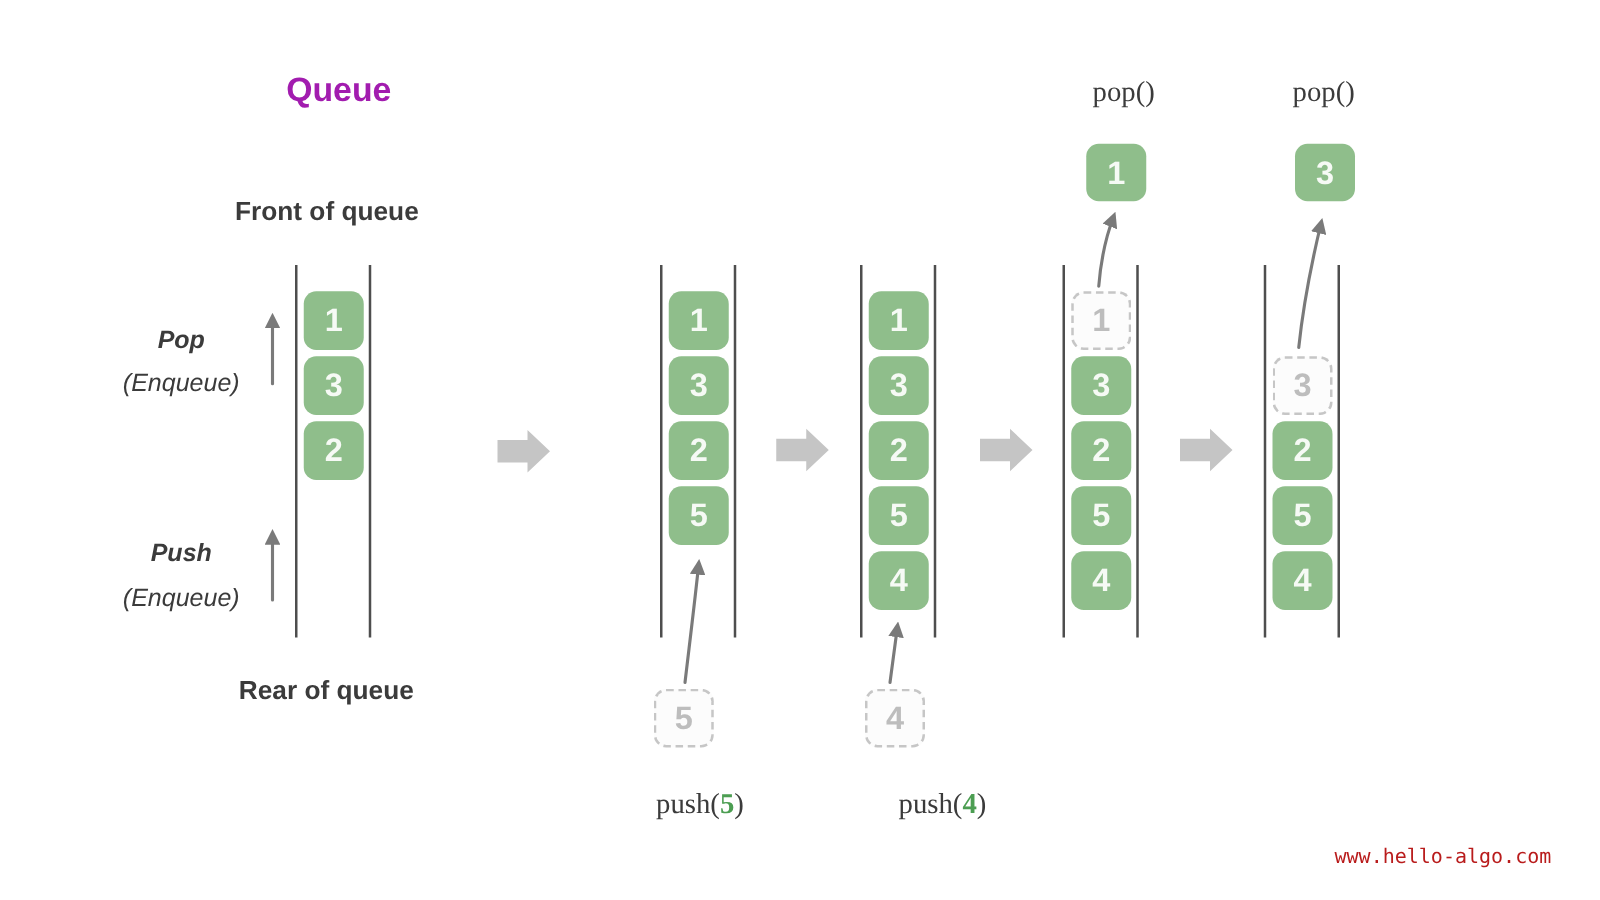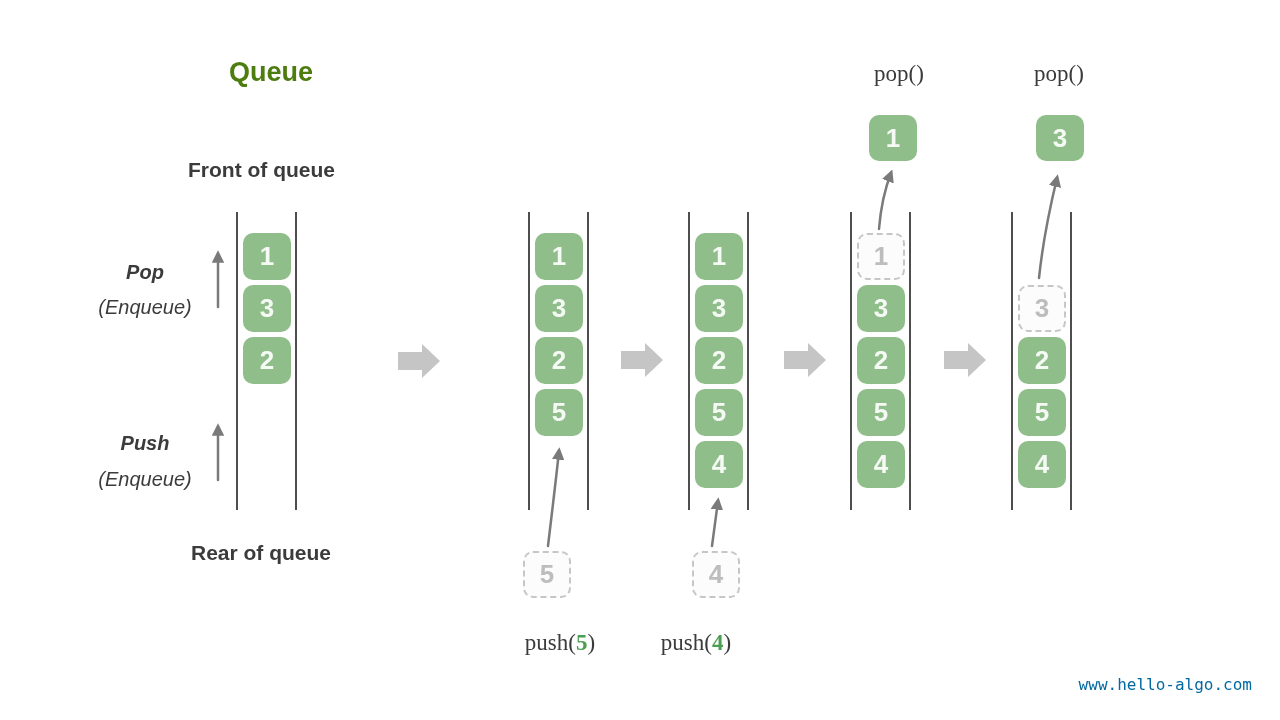--- a/index.html
+++ b/index.html
@@ -1,19 +1,19 @@
 <!DOCTYPE html>
 <html><head>
 <meta charset="utf-8">
 <style>
   html,body{margin:0;padding:0;background:#ffffff;}
   .canvas{position:relative;width:1280px;height:720px;background:#ffffff;overflow:hidden;
           font-family:"Liberation Sans",sans-serif;color:#3b3b3b;}
 
-  .title{position:absolute;left:229px;top:57px;font-size:27px;font-weight:bold;color:#4d7c0f;}
+  .title{position:absolute;left:229px;top:57px;font-size:27px;font-weight:bold;color:#a21caf;}
 
   .lbl{position:absolute;color:#3b3b3b;}
   .front{left:188px;top:158px;font-size:21px;font-weight:bold;}
   .rear{left:191px;top:541px;font-size:21px;font-weight:bold;}
   .side{left:89px;width:112px;text-align:center;font-size:20px;font-style:italic;}
   .pop-main{top:261px;font-weight:bold;}
   .pop-sub{top:296px;}
   .push-main{top:432px;font-weight:bold;}
   .push-sub{top:468px;}
 
@@ -35,23 +35,23 @@
           color:#f6faf5;font-size:26px;font-weight:bold;
           display:flex;align-items:center;justify-content:center;}
 
   .op{position:absolute;width:160px;text-align:center;
       font-family:Liberation Serif, serif;
       font-size:23px;color:#3b3b3b;}
   .op .arg{color:#4c9e52;font-weight:bold;}
 
   .overlay{position:absolute;left:0;top:0;pointer-events:none;}
 
-  .watermark{position:absolute;right:28px;top:675px;
+  .watermark{position:absolute;right:39px;top:675px;
              font-family:"DejaVu Sans Mono","Liberation Mono",monospace;
-             font-size:16px;color:#0369a1;}
+             font-size:16px;color:#b91c1c;}
 </style>
 </head>
 <body>
 
 <div class="canvas">
 
   <svg class="overlay" width="1280" height="720" viewBox="0 0 1280 720">
     <defs>
       <marker id="ah" viewBox="0 0 10 10" refX="7" refY="5" markerWidth="5" markerHeight="5" orient="auto-start-reverse">
         <path d="M0,0 L10,5 L0,10 z" fill="#7a7a7a"></path>
@@ -114,21 +114,21 @@
     <div class="cell ghost s2">3</div>
     <div class="cell s3">2</div>
     <div class="cell s4">5</div>
     <div class="cell s5">4</div>
   </div>
 
   <div class="staged" style="left:523px;top:551px">5</div>
   <div class="staged" style="left:692px;top:551px">4</div>
 
   <div class="op" style="left:480px;top:630px"><span>push(</span><span class="arg">5</span><span>)</span></div>
-  <div class="op" style="left:616px;top:630px"><span>push(</span><span class="arg">4</span><span>)</span></div>
+  <div class="op" style="left:674px;top:630px"><span>push(</span><span class="arg">4</span><span>)</span></div>
 
   <div class="op" style="left:819px;top:61px">pop()</div>
   <div class="op" style="left:979px;top:61px">pop()</div>
   <div class="popped" style="left:869px;top:115px">1</div>
   <div class="popped" style="left:1036px;top:115px">3</div>
 
   <div class="watermark">www.hello-algo.com</div>
 </div>
 
 </body></html>

